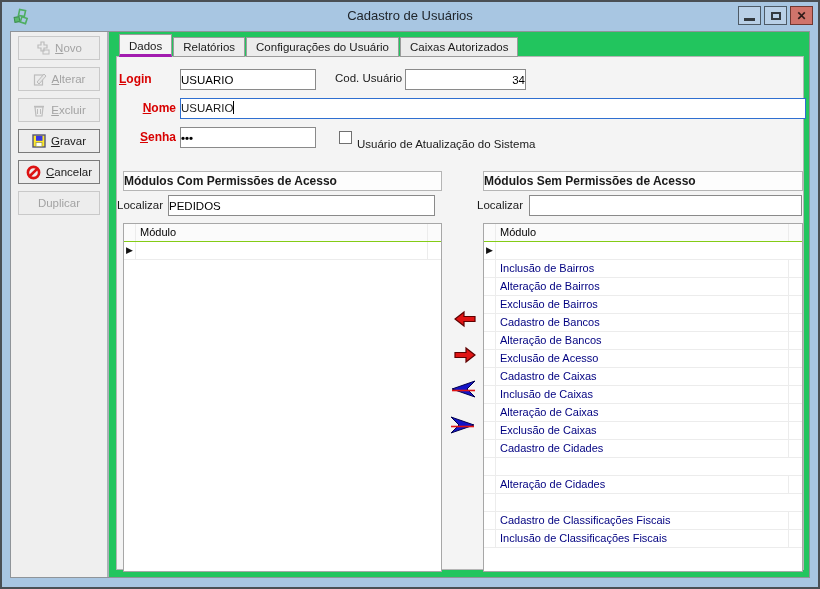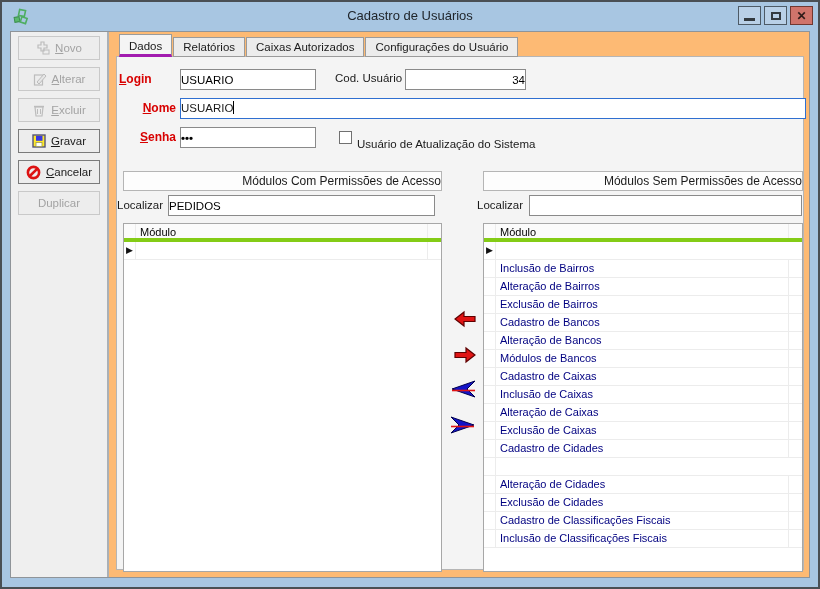--- a/index.html
+++ b/index.html
@@ -15,21 +15,21 @@
   .win-buttons { position:absolute; right:5px; top:4px; display:flex; gap:3px; }
   .win-btn { width:23px; height:19px; border:1px solid #4d5a66; background:#b9d0e7;
              display:flex; align-items:center; justify-content:center; cursor:default; }
   .win-btn.close { background:#d0746b; border-color:#713831; color:#2e1a18;
                    font-weight:bold; font-size:12px; }
   .glyph-min { width:11px; height:3px; background:#333a40; margin-top:7px; }
   .glyph-max { width:10px; height:8px; border:2px solid #333a40; background:transparent; }
 
   
   .app-body { position:absolute; left:8px; right:8px; top:29px; bottom:9px;
-              background:#fdba74; border:1px solid #8f9499; }
+              background:#22c55e; border:1px solid #8f9499; }
 
   
   .sidebar { position:absolute; left:0; top:0; bottom:0; width:98px;
              border-right:2px solid #aab0b6; background:#efefef; padding-top:4px; }
   .side-btn { display:flex; align-items:center; justify-content:center; gap:5px;
               width:82px; height:24px; margin:0 auto 7px auto;
               background:#ededed; border:1px solid #7b7b7b; font-size:11.5px; cursor:default; }
   .side-btn.disabled { border-color:#c9c9c9; color:#a3a3a3; }
   .side-btn svg { flex:0 0 auto; }
 
@@ -51,28 +51,28 @@
   input.textbox { outline:none; }
   .textbox.focused { border:1px solid #2f6fd0; }
   input.right { text-align:right; }
   .caret { display:inline-block; width:1px; height:13px; background:#000;
            vertical-align:-2px; }
   .checkbox { position:absolute; width:13px; height:13px; background:#fff;
               border:1px solid #707070; }
   .chk-label { position:absolute; font-size:11.5px; }
 
   
-  .panel-title { position:absolute; height:20px; line-height:18px; text-align:right;
-                 font-weight:normal; font-size:12px; background:#fdfdfd;
+  .panel-title { position:absolute; height:20px; line-height:18px; text-align:left;
+                 font-weight:bold; font-size:12px; background:#fdfdfd;
                  border:1px solid #b5b5b5; }
 
   
   .grid { position:absolute; background:#fff; border:1px solid #a7a7a7; overflow:hidden; }
   .g-row { display:flex; height:18px; border-bottom:1px solid #ececec; background:#fff; }
-  .g-row.head { background:#fbfbfb; border-bottom:4px solid #84cc16; }
+  .g-row.head { background:#fbfbfb; border-bottom:1px solid #84cc16; }
   .g-ind { width:12px; border-right:1px solid #ececec; text-align:center;
            font-size:9px; line-height:17px; color:#111; }
   .g-label { flex:1; padding:0 4px; line-height:17px; border-right:1px solid #ececec;
              color:#000080; font-size:11px; white-space:nowrap; overflow:hidden; }
   .g-row.head .g-label { color:#000; }
   .g-gap { width:13px; }
 
   
   .xfer { position:absolute; width:28px; height:22px; background:transparent;
           border:none; cursor:default; padding:0; }
@@ -145,22 +145,22 @@
       </div>
       <div class="side-btn disabled">
         <span>Duplicar</span>
       </div>
     </div>
 
     <div class="main">
       <div class="tabbar">
         <div class="tab active">Dados</div>
         <div class="tab">Relatórios</div>
+        <div class="tab">Configurações do Usuário</div>
         <div class="tab">Caixas Autorizados</div>
-        <div class="tab">Configurações do Usuário</div>
       </div>
 
       <div class="tabpage">
 
         <div class="fld-label" style="left:2px; top:15px; width:57px; text-align:left;"><u>L</u>ogin</div>
         <input class="textbox" style="left: 63px; top: 12px; width: 136px;" value="USUARIO">
         <div class="fld-label plain" style="left:218px; top:15px;">Cod. Usuário</div>
         <input class="textbox right" style="left: 288px; top: 12px; width: 121px;" value="34">
 
         <div class="fld-label" style="left:2px; top:44px; width:57px; text-align:right;"><u>N</u>ome</div>
@@ -232,21 +232,21 @@
 
 
               <div class="g-row">
                 <div class="g-ind"></div>
                 <div class="g-label">Alteração de Bancos</div>
                 <div class="g-gap"></div>
               </div>
 
               <div class="g-row">
                 <div class="g-ind"></div>
-                <div class="g-label">Módulos de Bancos</div>
+                <div class="g-label">Exclusão de Acesso</div>
                 <div class="g-gap"></div>
               </div>
 
               <div class="g-row">
                 <div class="g-ind"></div>
                 <div class="g-label">Cadastro de Caixas</div>
                 <div class="g-gap"></div>
               </div>
 
               <div class="g-row">
@@ -279,21 +279,20 @@
               </div>
 
               <div class="g-row">
                 <div class="g-ind"></div>
                 <div class="g-label">Alteração de Cidades</div>
                 <div class="g-gap"></div>
               </div>
 
               <div class="g-row">
                 <div class="g-ind"></div>
-                <div class="g-label">Exclusão de Cidades</div>
                 <div class="g-gap"></div>
               </div>
 
               <div class="g-row">
                 <div class="g-ind"></div>
                 <div class="g-label">Cadastro de Classificações Fiscais</div>
                 <div class="g-gap"></div>
               </div>
 
               <div class="g-row">

